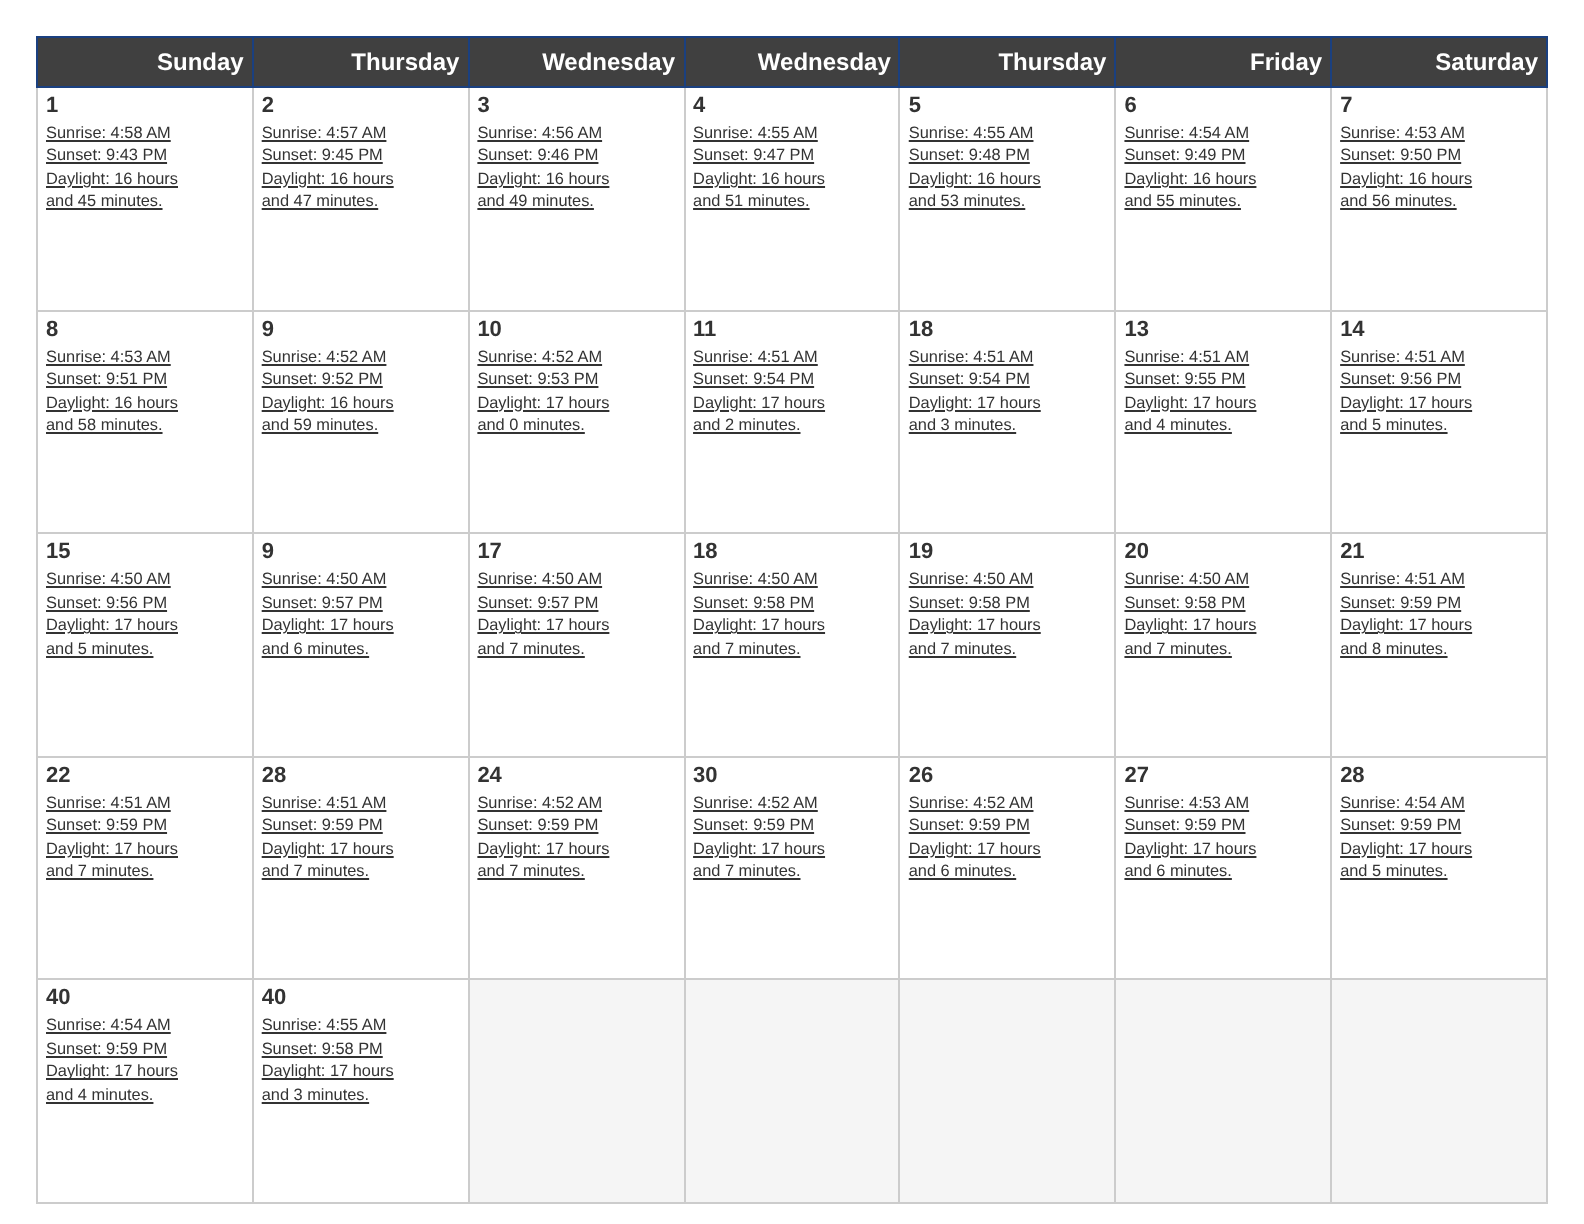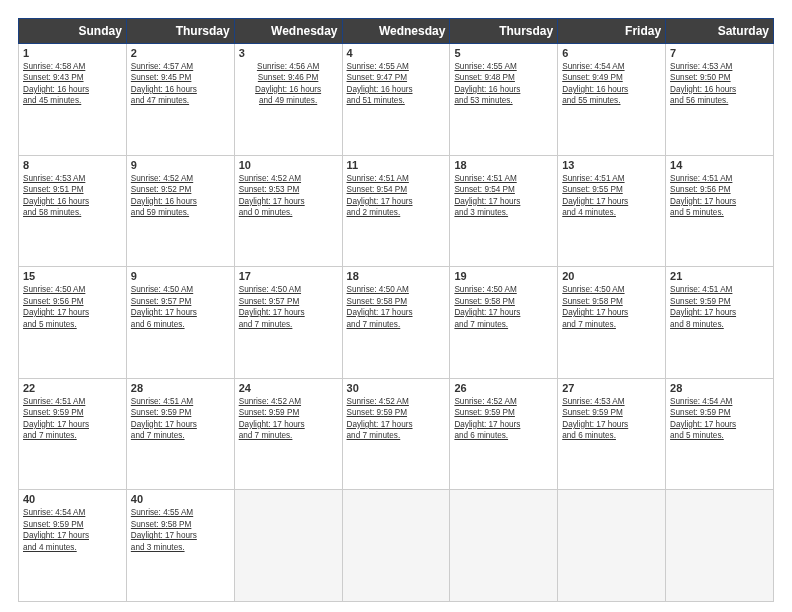--- a/index.html
+++ b/index.html
@@ -128,21 +128,21 @@
           </td>
           <td>
             <span class="day-num">2</span>
             <div class="day-info" style="white-space: pre-line;">Sunrise: 4:57 AM
 Sunset: 9:45 PM
 Daylight: 16 hours
 and 47 minutes.</div>
           </td>
           <td>
             <span class="day-num">3</span>
-            <div class="day-info" style="white-space: pre-line; text-align: center;">Sunrise: 4:56 AM
+            <div class="day-info" style="white-space: pre-line;">Sunrise: 4:56 AM
 Sunset: 9:46 PM
 Daylight: 16 hours
 and 49 minutes.</div>
           </td>
           <td>
             <span class="day-num">4</span>
             <div class="day-info" style="white-space: pre-line;">Sunrise: 4:55 AM
 Sunset: 9:47 PM
 Daylight: 16 hours
 and 51 minutes.</div>

